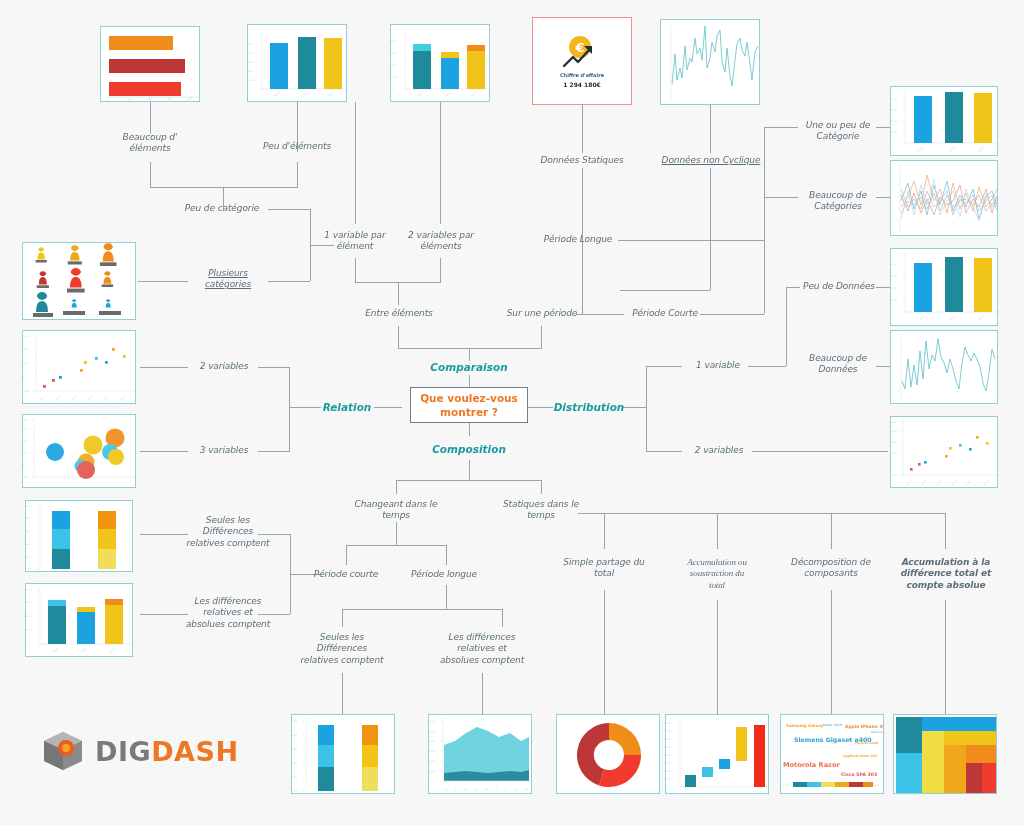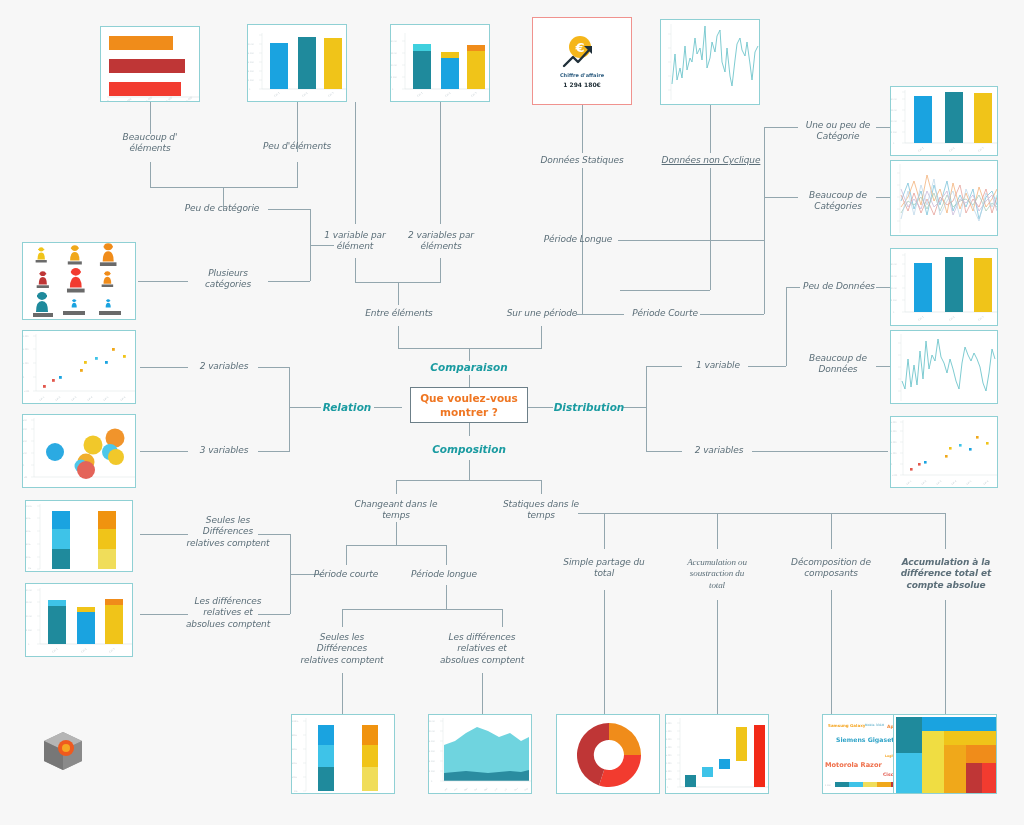--- a/index.html
+++ b/index.html
@@ -163,21 +163,21 @@
   <div class="ln lnv" style="left:717px; top:600px; height:114px;"></div>
   <div class="ln lnv" style="left:831px; top:590px; height:124px;"></div>
   <div class="ln lnv" style="left:945px; top:600px; height:114px;"></div>
 
   <div class="lbl s9" style="left:104px; top:132px; width:92px;">
     <div>Beaucoup d'</div>
     <div>éléments</div>
   </div>
   <div class="lbl s9" style="left:247px; top:141px; width:100px;">Peu d'éléments</div>
   <div class="lbl s9" style="left:176px; top:203px; width:92px;">Peu de catégorie</div>
-  <div class="lbl s9" style="left:186px; top:268px; width:84px;">
+  <div class="lbl s9" style="left:186px; top:268px; width:84px;text-decoration:underline;">
     <div>Plusieurs</div>
     <div>catégories</div>
   </div>
 
   <div class="lbl s9" style="left:310px; top:230px; width:90px;">
     <div>1 variable par</div>
     <div>élément</div>
   </div>
   <div class="lbl s9" style="left:396px; top:230px; width:90px;">
     <div>2 variables par</div>
@@ -837,21 +837,21 @@
       </g>
       <line x1="14" y1="72" x2="102" y2="72" stroke="#d8e0e3" stroke-width="0.6"></line>
       <rect x="19" y="60" width="11" height="12" fill="#1f8a9c"></rect>
       <rect x="36" y="52" width="11" height="10" fill="#3ec3e8"></rect>
       <rect x="53" y="44" width="11" height="10" fill="#1aa3e0"></rect>
       <rect x="70" y="12" width="11" height="34" fill="#f0c419"></rect>
       <rect x="88" y="10" width="11" height="62" fill="#f22a18"></rect>
     </svg>
   </div>
 
-  <div class="thumb" style="left:780px; top:714px; width:104px; height:80px;margin-left:42px;">
+  <div class="thumb" style="left:780px; top:714px; width:104px; height:80px;">
     <svg viewBox="0 0 104 80" width="104" height="80">
       <rect x="0" y="0" width="104" height="80" fill="#fff"></rect>
       <g font-family="DejaVu Sans" font-weight="bold">
         <text x="5" y="12" font-size="4" fill="#f5a623">Samsung Galaxy</text>
         <text x="42" y="11" font-size="3" fill="#7fbfd4">Nokia 3310</text>
         <text x="64" y="13" font-size="4.4" fill="#f08a3c">Apple iPhone 3G</text>
         <text x="90" y="18" font-size="2.4" fill="#7fbfd4">Nokia Lumia</text>
         <text x="13" y="27" font-size="6.2" fill="#30a4c8">Siemens Gigaset a400</text>
         <text x="74" y="29" font-size="2.6" fill="#f5a623">Thomson a2810</text>
         <text x="62" y="42" font-size="3.2" fill="#f5a623">Logitech Mono 350</text>
@@ -888,15 +888,18 @@
 
   <div class="logo" style="left:40px; top:728px;">
     <svg width="46" height="46" viewBox="0 0 46 46">
       <path d="M23 4 L42 13 L42 33 L23 42 L4 33 L4 13 Z" fill="#9a9a9a"></path>
       <path d="M23 4 L42 13 L23 22 L4 13 Z" fill="#b5b5b5"></path>
       <path d="M23 22 L42 13 L42 33 L23 42 Z" fill="#8a8a8a"></path>
       <path d="M4 13 L23 22 L23 42 L4 33 Z" fill="#777777"></path>
       <circle cx="26" cy="20" r="8" fill="#ef5a1e"></circle>
       <circle cx="26" cy="20" r="4" fill="#f5a623"></circle>
     </svg>
+    <div class="logo-text">
+      <span class="logo-dig">DIG</span><span class="logo-dash">DASH</span>
+    </div>
   </div>
 
 </div>
 
 </body></html>

